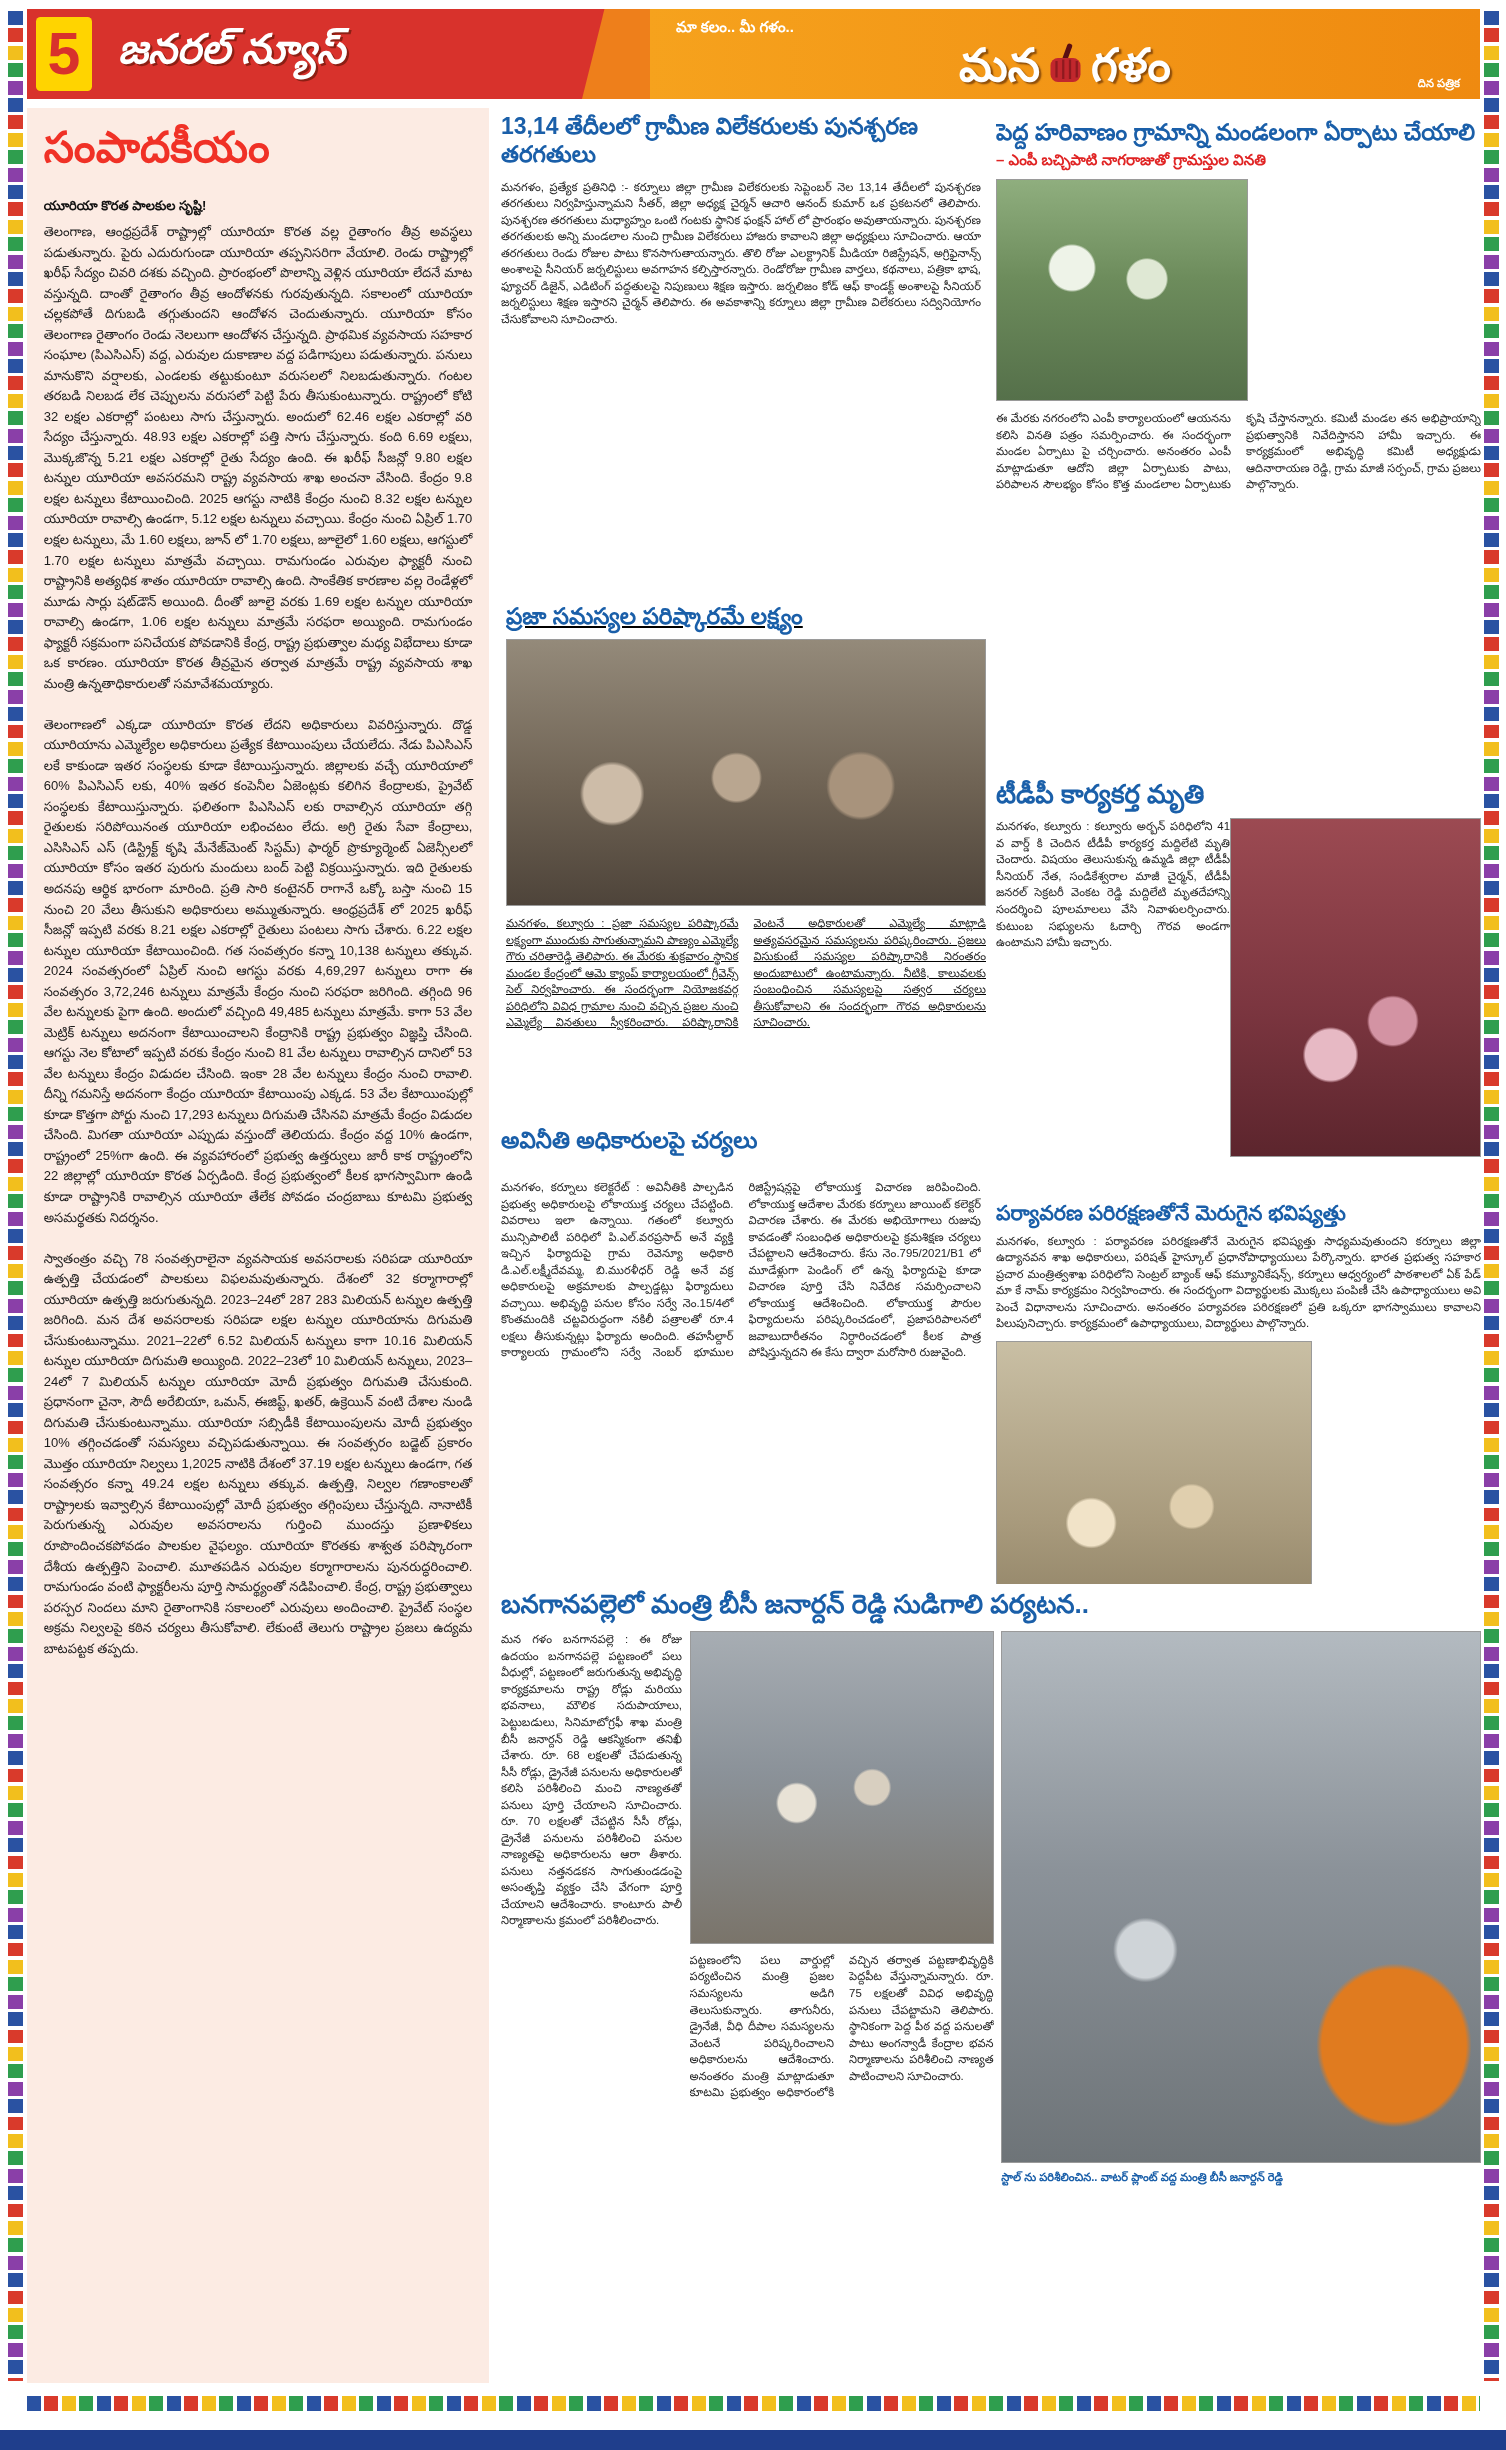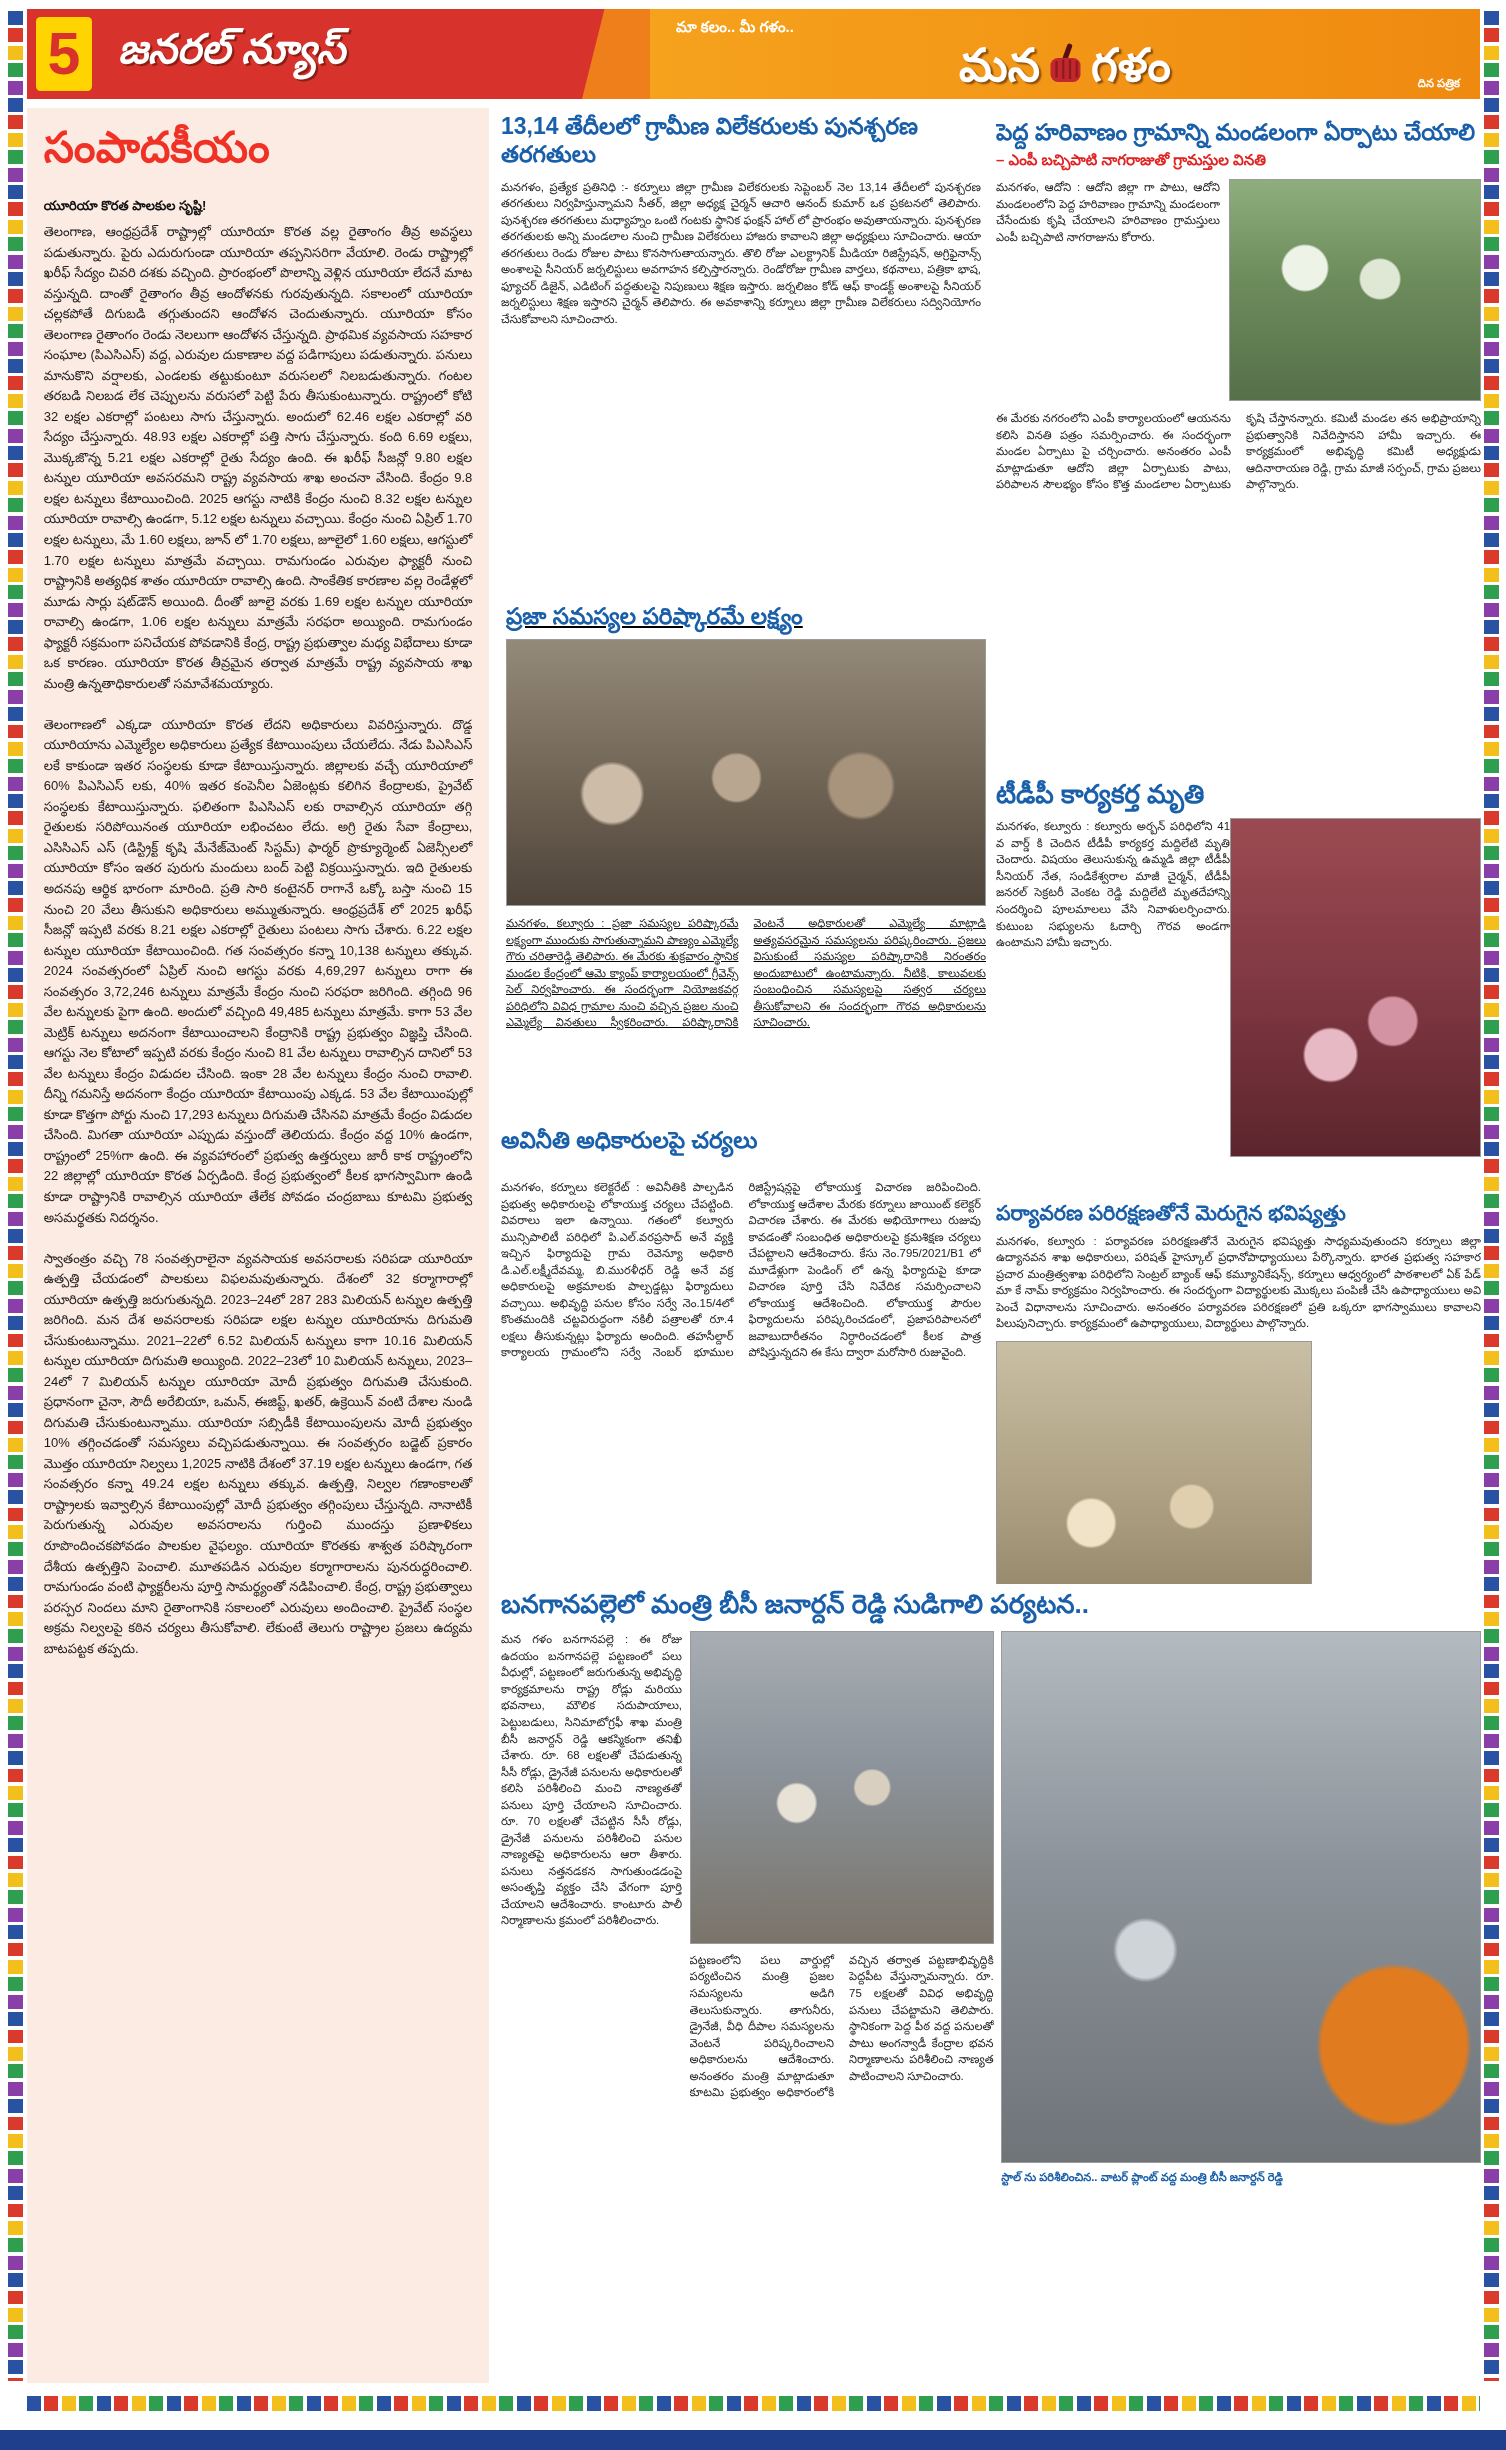--- a/index.html
+++ b/index.html
@@ -181,21 +181,20 @@
 
   <div class="art art-c">
     <div class="headline">అవినీతి అధికారులపై చర్యలు</div>
     <div class="body-text cols2">మనగళం, కర్నూలు కలెక్టరేట్ : అవినీతికి పాల్పడిన ప్రభుత్వ అధికారులపై లోకాయుక్త చర్యలు చేపట్టింది. వివరాలు ఇలా ఉన్నాయి. గతంలో కల్వూరు మున్సిపాలిటీ పరిధిలో పి.ఎల్.వరప్రసాద్ అనే వ్యక్తి ఇచ్చిన ఫిర్యాదుపై గ్రామ రెవెన్యూ అధికారి డి.ఎల్.లక్ష్మీదేవమ్మ, బి.మురళీధర్ రెడ్డి అనే వక్ర అధికారులపై అక్రమాలకు పాల్పడ్డట్లు ఫిర్యాదులు వచ్చాయి. అభివృద్ధి పనుల కోసం సర్వే నెం.15/4లో కొంతమందికి చట్టవిరుద్ధంగా నకిలీ పత్రాలతో రూ.4 లక్షలు తీసుకున్నట్లు ఫిర్యాదు అందింది. తహసీల్దార్ కార్యాలయ గ్రామంలోని సర్వే నెంబర్ భూముల రిజిస్ట్రేషన్లపై లోకాయుక్త విచారణ జరిపించింది. లోకాయుక్త ఆదేశాల మేరకు కర్నూలు జాయింట్ కలెక్టర్ విచారణ చేశారు. ఈ మేరకు అభియోగాలు రుజువు కావడంతో సంబంధిత అధికారులపై క్రమశిక్షణ చర్యలు చేపట్టాలని ఆదేశించారు. కేసు నెం.795/2021/B1 లో మూడేళ్లుగా పెండింగ్ లో ఉన్న ఫిర్యాదుపై కూడా విచారణ పూర్తి చేసి నివేదిక సమర్పించాలని లోకాయుక్త ఆదేశించింది. లోకాయుక్త పౌరుల ఫిర్యాదులను పరిష్కరించడంలో, ప్రజాపరిపాలనలో జవాబుదారీతనం నిర్ధారించడంలో కీలక పాత్ర పోషిస్తున్నదని ఈ కేసు ద్వారా మరోసారి రుజువైంది.</div>
   </div>
 
   <div class="art art-d">
     <div class="headline">పెద్ద హరివాణం గ్రామాన్ని మండలంగా ఏర్పాటు చేయాలి</div>
     <div class="byline-red">– ఎంపీ బచ్చిపాటి నాగరాజుతో గ్రామస్తుల వినతి</div>
     <div class="d-row">
-      <div class="body-text">మనగళం, ఆదోని : ఆదోని జిల్లా గా పాటు, ఆదోని మండలంలోని పెద్ద హరివాణం గ్రామాన్ని మండలంగా చేసేందుకు కృషి చేయాలని హరివాణం గ్రామస్తులు ఎంపీ బచ్చిపాటి నాగరాజును కోరారు.</div>
       <div class="photo ph-harivanam"></div>
     </div>
     <div class="body-text cols2 d-body2">ఈ మేరకు నగరంలోని ఎంపీ కార్యాలయంలో ఆయనను కలిసి వినతి పత్రం సమర్పించారు. ఈ సందర్భంగా మండల ఏర్పాటు పై చర్చించారు. అనంతరం ఎంపీ మాట్లాడుతూ ఆదోని జిల్లా ఏర్పాటుకు పాటు, పరిపాలన సౌలభ్యం కోసం కొత్త మండలాల ఏర్పాటుకు కృషి చేస్తానన్నారు. కమిటీ మండల తన అభిప్రాయాన్ని ప్రభుత్వానికి నివేదిస్తానని హామీ ఇచ్చారు. ఈ కార్యక్రమంలో అభివృద్ధి కమిటీ అధ్యక్షుడు ఆదినారాయణ రెడ్డి, గ్రామ మాజీ సర్పంచ్, గ్రామ ప్రజలు పాల్గొన్నారు.</div>
   </div>
 
   <div class="art art-e">
     <div class="headline">టీడీపీ కార్యకర్త  మృతి</div>
     <div class="e-row">
       <div class="body-text">మనగళం, కల్వూరు : కల్వూరు అర్బన్ పరిధిలోని 41 వ వార్డ్ కి చెందిన టీడీపీ కార్యకర్త మద్దిలేటి మృతి చెందారు. విషయం తెలుసుకున్న ఉమ్మడి జిల్లా టీడీపీ సీనియర్ నేత, సండికేశ్వరాల మాజీ చైర్మన్, టీడీపీ జనరల్ సెక్రటరీ వెంకట రెడ్డి మద్దిలేటి మృతదేహాన్ని సందర్శించి పూలమాలలు వేసి నివాళులర్పించారు. కుటుంబ సభ్యులను ఓదార్చి గౌరవ అండగా ఉంటామని హామీ ఇచ్చారు.</div>
       <div class="photo ph-tdp"></div>

